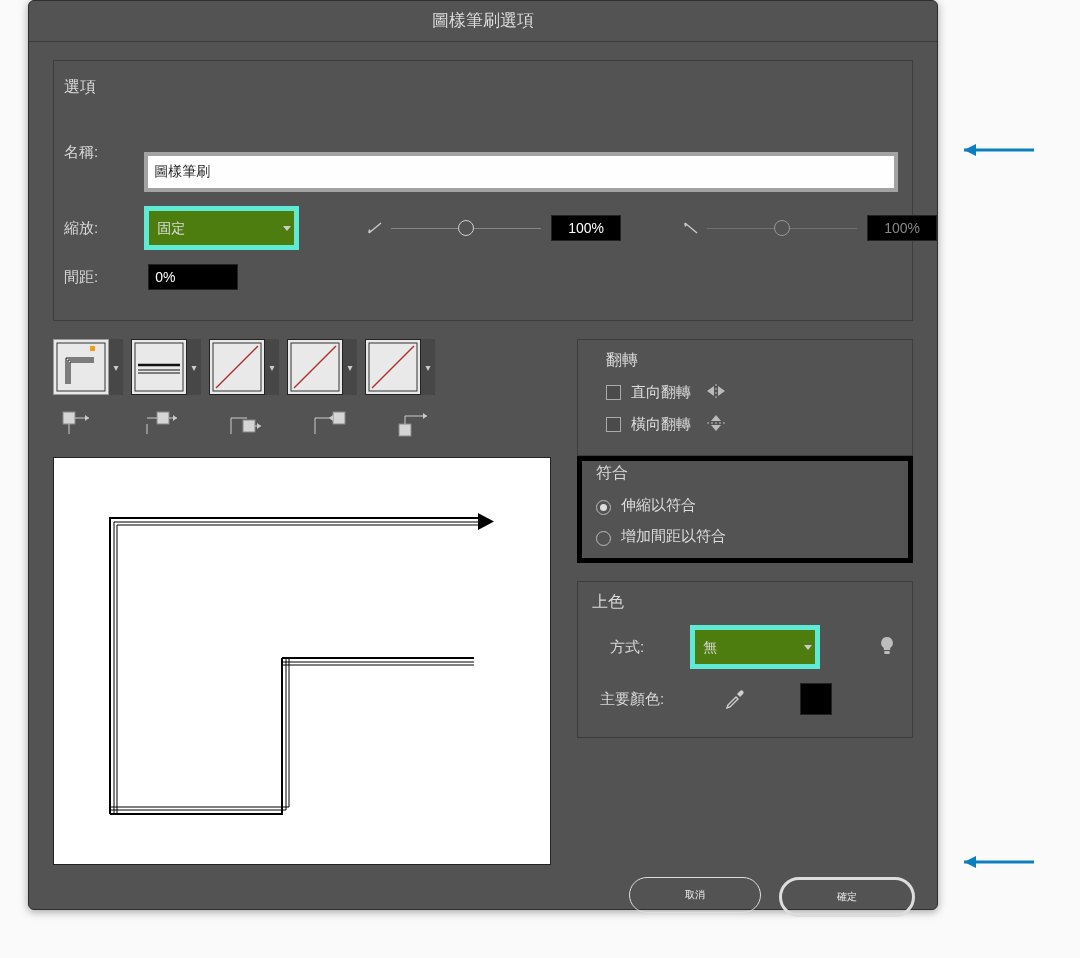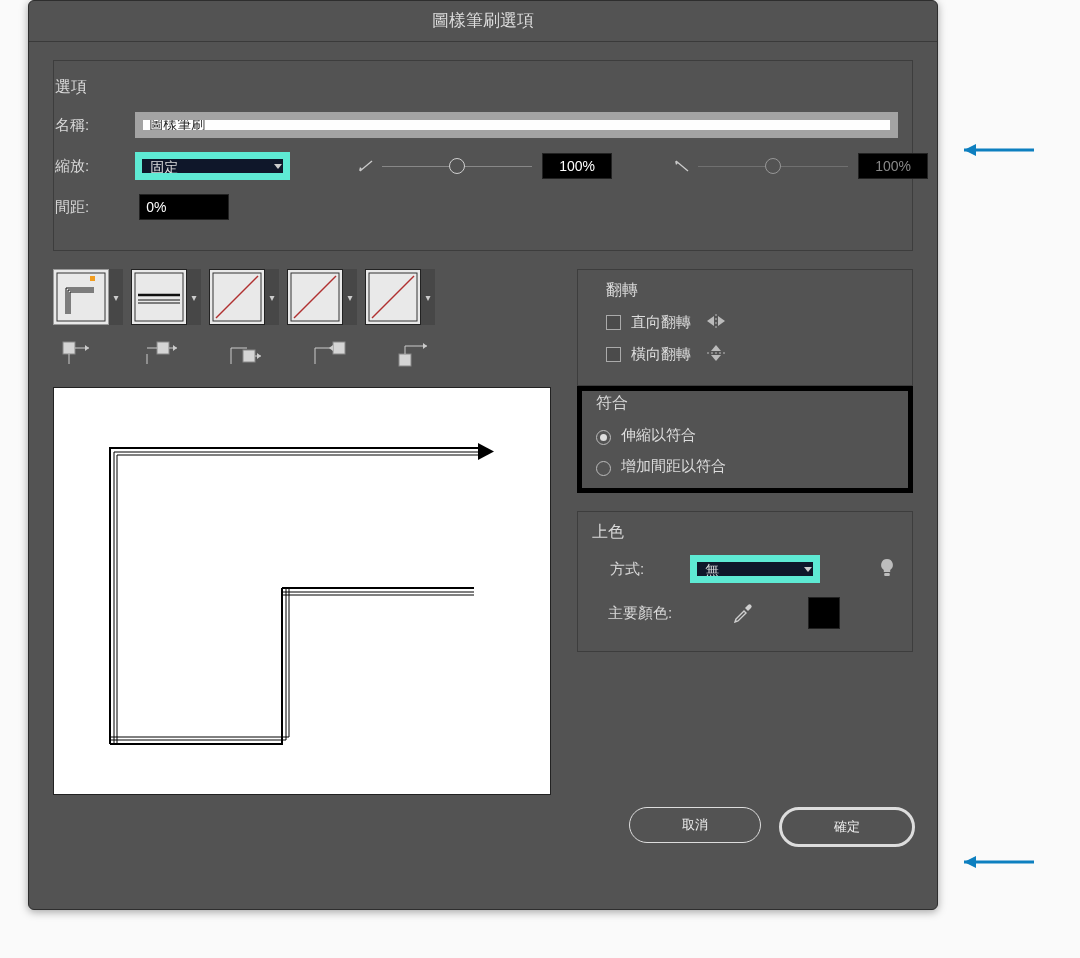--- a/index.html
+++ b/index.html
@@ -34,43 +34,44 @@
     text-align: center;
     color: #dcdcdc;
     border-bottom: 1px solid #3a3a3a;
     font-size: 17px;
   }
   .body-pad { padding: 18px 24px 12px 24px; }
 
   .section-title { color: #d8d8d8; font-size: 16px; margin: 6px 0 14px 0; }
   .group {
     border: 1px solid #3d3d3d;
-    padding: 10px 14px 16px 1px;
+    padding: 10px 14px 16px 10px;
     margin-bottom: 18px;
   }
 
   .row { display: flex; align-items: center; margin: 10px 0 14px 0; gap: 40px; }
   .lbl { color: #d8d8d8; margin-right: 6px; white-space: nowrap; }
 
   .text-input {
     flex: 1;
-    height: 26px;
+    height: 40px;
     background: #fefefe;
     color: #222;
-    border: 8px solid #a3a3a3;
+    border: 4px solid #a3a3a3;
     padding: 0 6px;
     font-size: 14px;
     box-sizing: border-box;
+    margin-top: 40px;
   }
 
   .select {
     width: 155px;
-    height: 28px;
-    background: #0f172a;
-    border: 7px solid #5eead4;
+    height: 44px;
+    background: #4d7c0f;
+    border: 5px solid #5eead4;
     color: #ddd;
     padding: 0 22px 0 8px;
     font-size: 14px;
     appearance: none;
     position: relative;
     box-sizing: border-box;
   }
   .select-wrap { position: relative; display:inline-block; }
   .select-wrap::after {
     content: "";
@@ -141,21 +142,21 @@
   }
   .rad.sel::after { content:""; width:7px; height:7px; border-radius:50%; background:#ddd; }
 
   .swatch { width:30px; height:30px; background:#000; border:1px solid #222; display:inline-block; vertical-align:middle; }
 
   .footer { display:flex; justify-content:flex-end; gap:18px; padding: 0 22px 22px 0; }
   .btn-pill {
     width: 130px; height: 34px;
     border: 1.6px solid #ddd; border-radius: 20px;
     display:flex; align-items:center; justify-content:center;
-    color:#eee; font-size:13px; cursor:pointer;
+    color:#eee; font-size:10px; cursor:pointer;
     background:transparent;
   }
   .btn-pill.primary { border-width:3px; }
 
   .arrow-callout {
     position:absolute; width:90px; height:28px;
   }
   .arrow-callout svg { display:block; }
 
 </style>
@@ -393,21 +394,21 @@
                 </select>
               </span>
               <span style="margin-left:18px;">
                 <svg width="18" height="20" viewBox="0 0 18 20">
                   <path d="M9 1 a6 6 0 0 1 3.2 11 l0 2 l-6.4 0 l0 -2 A6 6 0 0 1 9 1 Z" fill="#bdbdbd"></path>
                   <rect x="6.2" y="15" width="5.6" height="3" rx="1" fill="#bdbdbd"></rect>
                 </svg>
               </span>
             </div>
 
-            <div class="row" style="margin-left:16px;">
+            <div class="row" style="margin-left:8px;">
               <span class="lbl">主要顏色:</span>
               <span style="margin:0 14px;">
                 <svg width="22" height="22" viewBox="0 0 22 22">
                   <path d="M4 18 L12 10 L14 12 L6 20 L3 21 Z" fill="none" stroke="#cfcfcf" stroke-width="1.4"></path>
                   <path d="M13 7 l3 3 l3 -3 a2 2 0 0 0 -3 -3 Z" fill="#cfcfcf"></path>
                 </svg>
               </span>
               <span class="swatch"></span>
             </div>
           </div>

